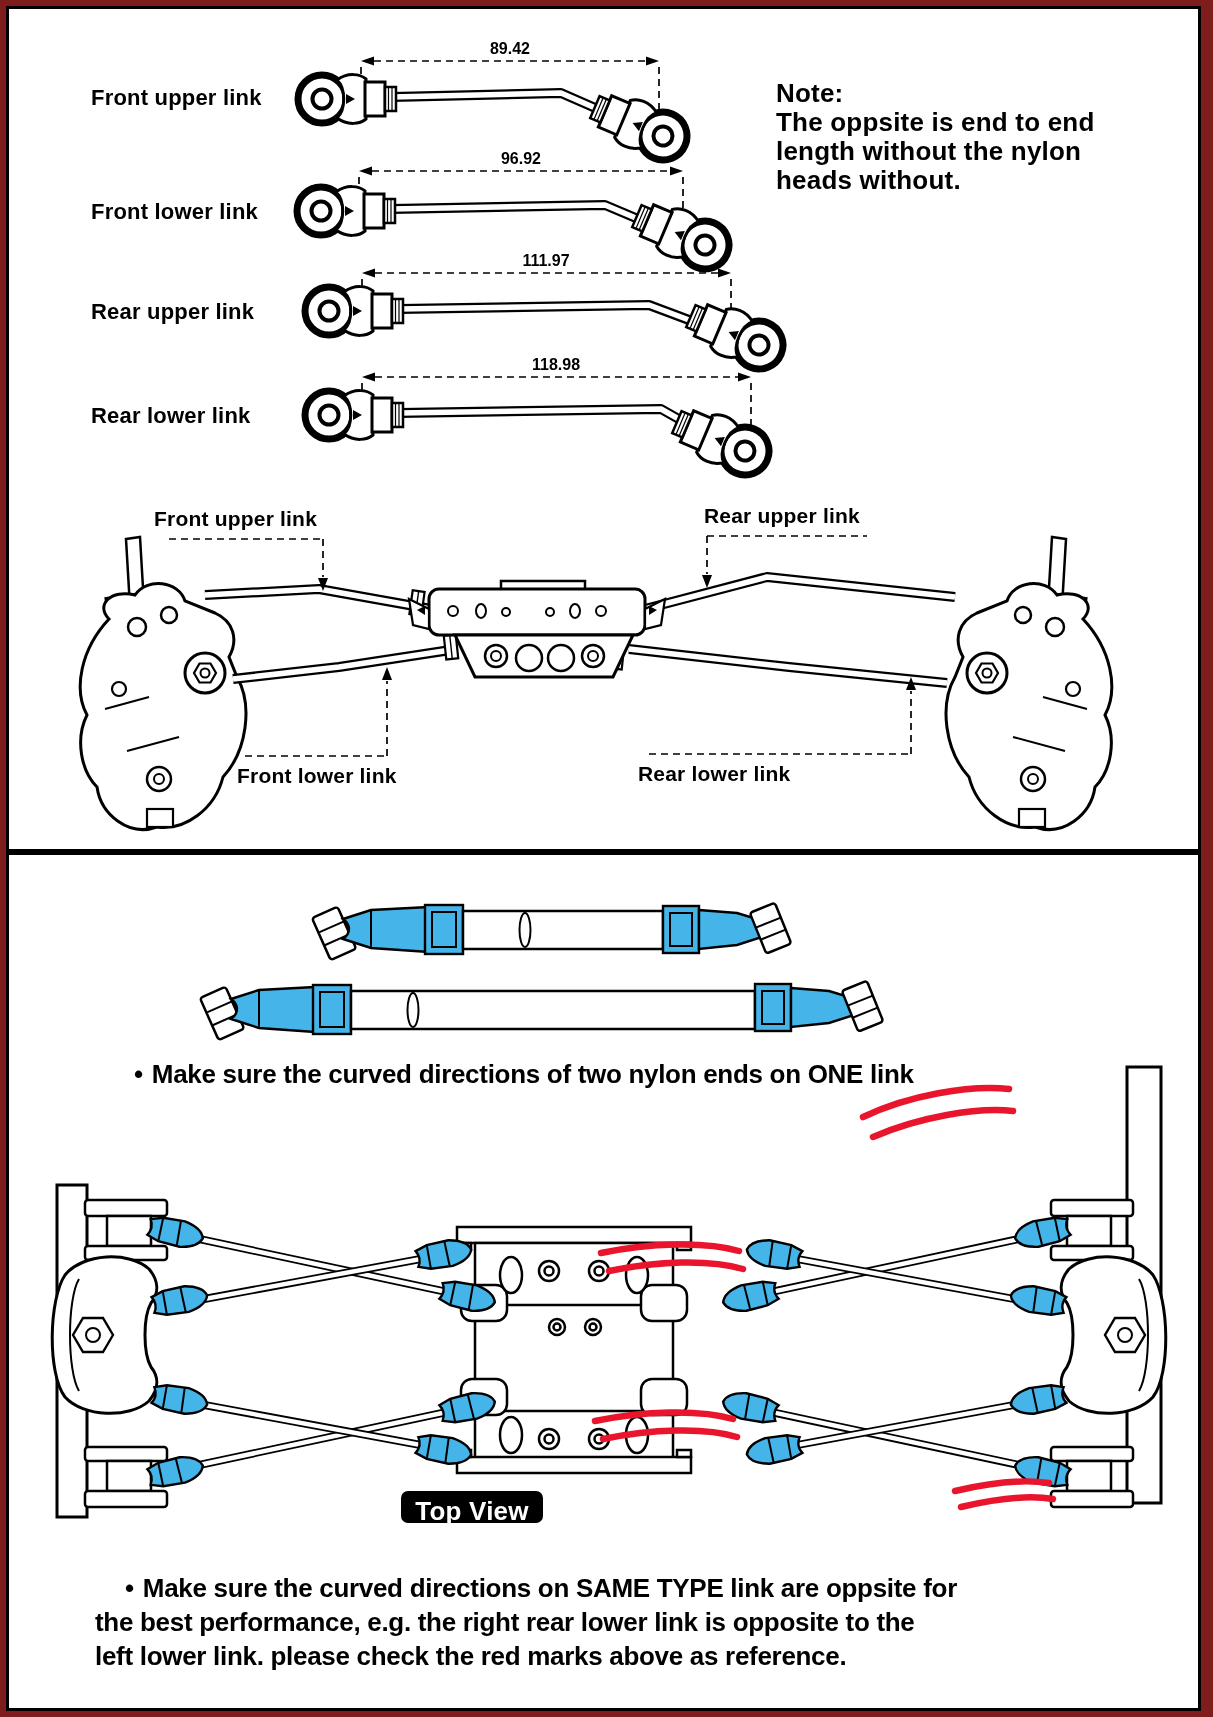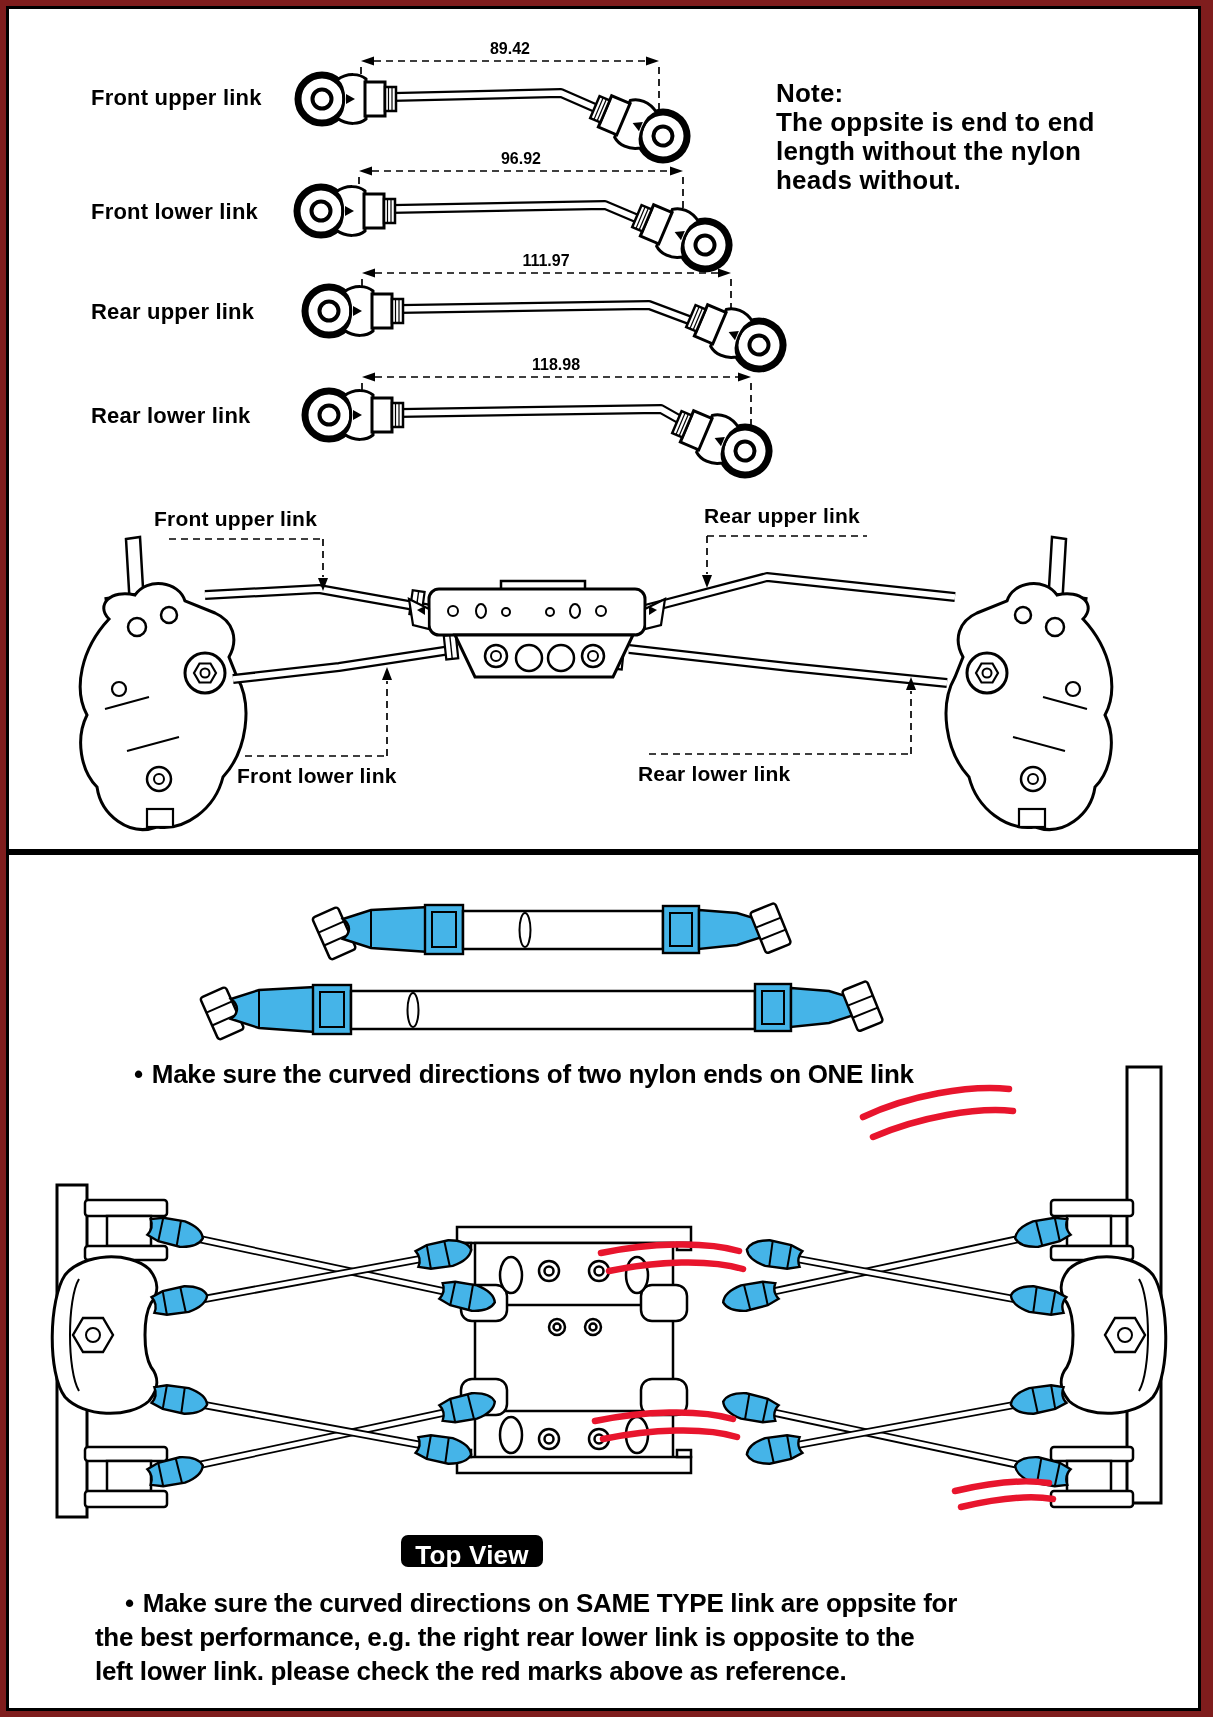--- a/index.html
+++ b/index.html
@@ -357,23 +357,23 @@
         </g>
       </g>
     </svg>
 
     <div class="bullet" style="left:95px;top:202px;">
       <span class="b-line b-first">
         <span class="marker">•</span><span>Make sure the curved directions of two nylon ends on ONE link</span>
       </span>
     </div>
 
-    <div class="badge" style="left:392px;top:680px;width:142px;height:32px;">Top View</div>
-
-    <div class="bullet" style="left:86px;top:716px;margin-top:15px;">
+    <div class="badge" style="left:392px;top:636px;width:142px;height:32px;">Top View</div>
+
+    <div class="bullet" style="left:86px;top:716px;">
       <span class="b-line b-first">
         <span class="marker">•</span><span>Make sure the curved directions on SAME TYPE link are oppsite for</span>
       </span>
       <span class="b-line">the best performance, e.g. the right rear lower link is opposite to the</span>
       <span class="b-line">left lower link. please check the red marks above as reference.</span>
     </div>
   </section>
 </div>
 
 </body></html>

